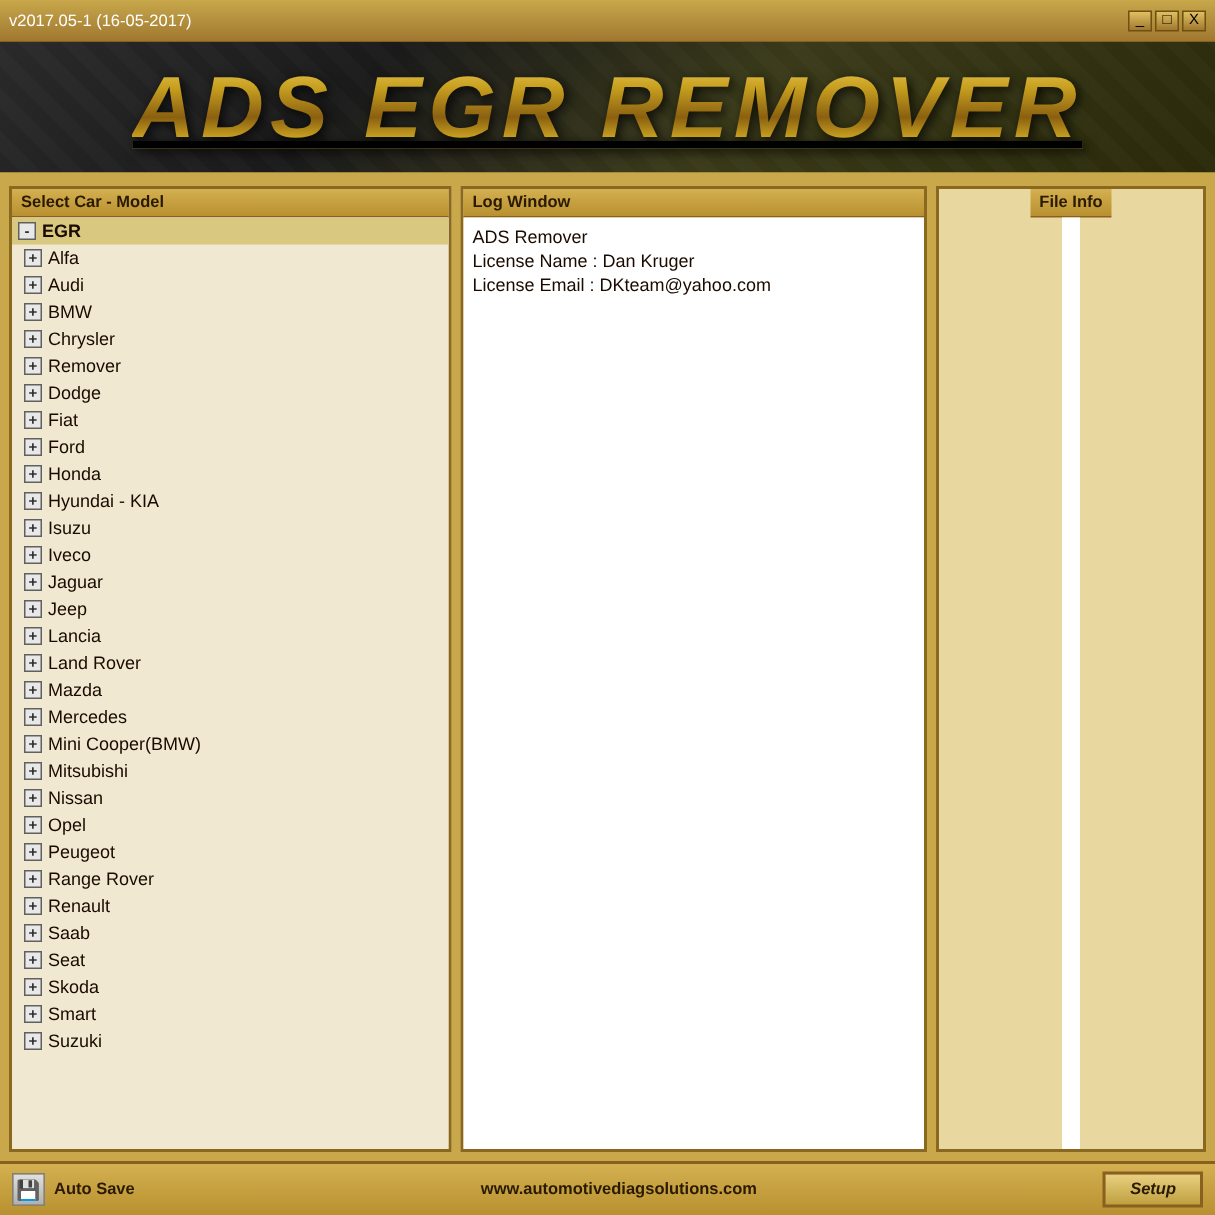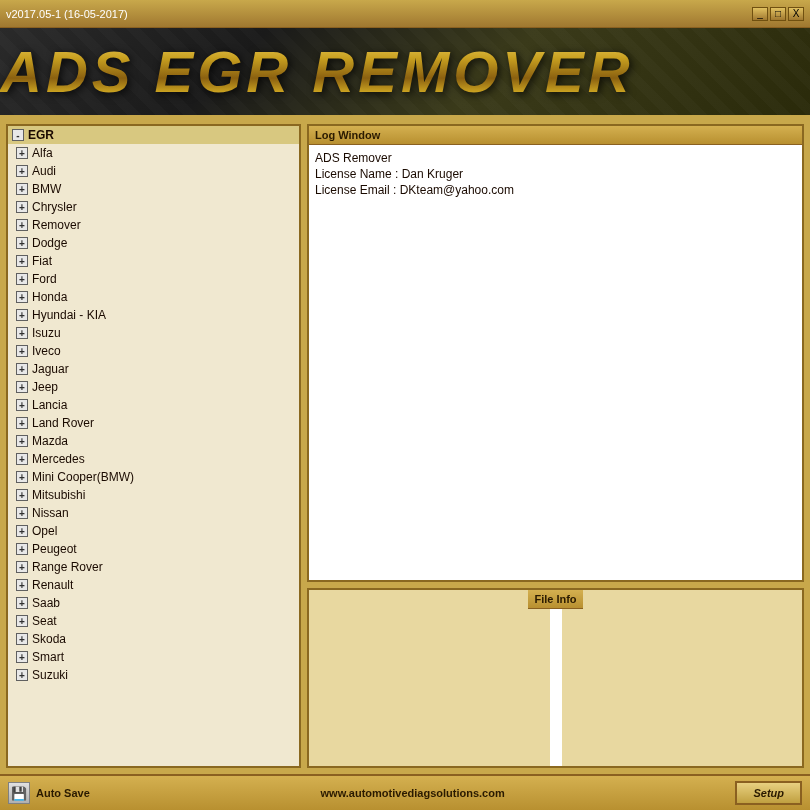--- a/index.html
+++ b/index.html
@@ -42,24 +42,25 @@
       justify-content: center;
       cursor: pointer;
     }
 
     
     .logo-banner {
       background: linear-gradient(135deg, #2a2a2a 0%, #1a1a1a 30%, #3a3a1a 60%, #2a2a0a 100%);
       height: 90px;
       display: flex;
       align-items: center;
-      justify-content: flex-start;
+      justify-content: center;
       position: relative;
       border-bottom: 3px solid #c8a84b;
       overflow: hidden;
+      text-decoration: underline;
     }
     .logo-text {
       font-size: 58px;
       font-weight: 900;
       font-style: italic;
       color: transparent;
       background: linear-gradient(to bottom, #f0d060 0%, #c8a020 30%, #8a6010 60%, #c8a020 80%, #f0d060 100%);
       -webkit-background-clip: text;
       background-clip: text;
       text-shadow: none;
@@ -145,21 +146,21 @@
       font-size: 10px;
       font-weight: bold;
       flex-shrink: 0;
       color: #303030;
     }
 
     
     .right-panels {
       flex: 1;
       display: flex;
-      flex-direction: column;
+      flex-direction: row;
       gap: 6px;
     }
 
     .log-panel {
       flex: 1;
       display: flex;
       flex-direction: column;
       background: #e8d8a0;
       border: 2px solid #8a6820;
     }
@@ -253,20 +254,21 @@
 </div>
 
 <div class="logo-banner">
   <div class="logo-bg-texture"></div>
   <span class="logo-text">ADS EGR REMOVER</span>
 </div>
 
 <div class="main-area">
 
   <div class="left-panel">
+    <div class="panel-header">Select Car - Model</div>
     <div class="tree-container">
 
       <div class="tree-item root">
         <span class="tree-expand">-</span>
         <span>EGR</span>
       </div>
 
       <div id="car-makes-container">
           <div class="tree-item">
       <span class="tree-expand">+</span>

